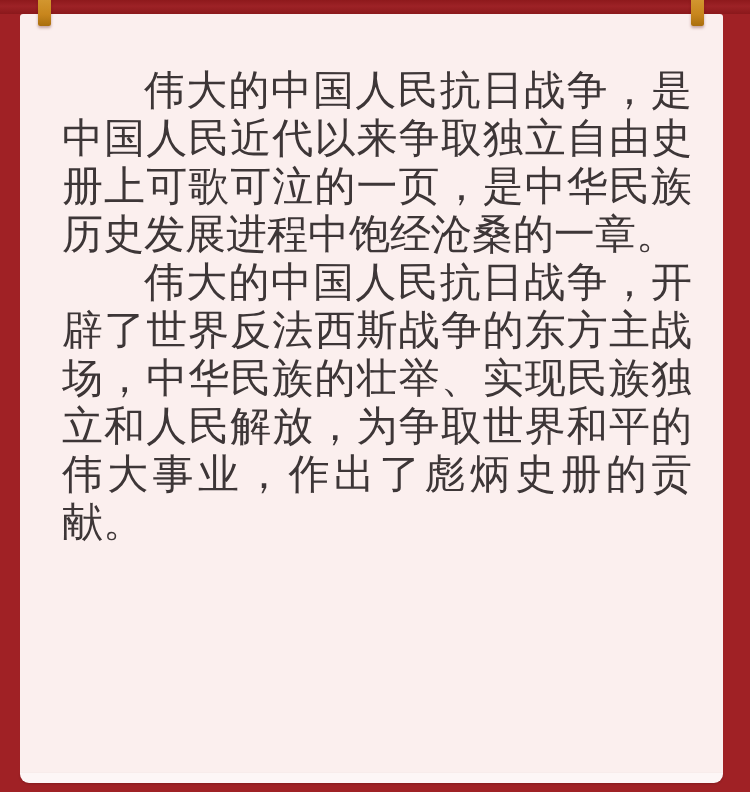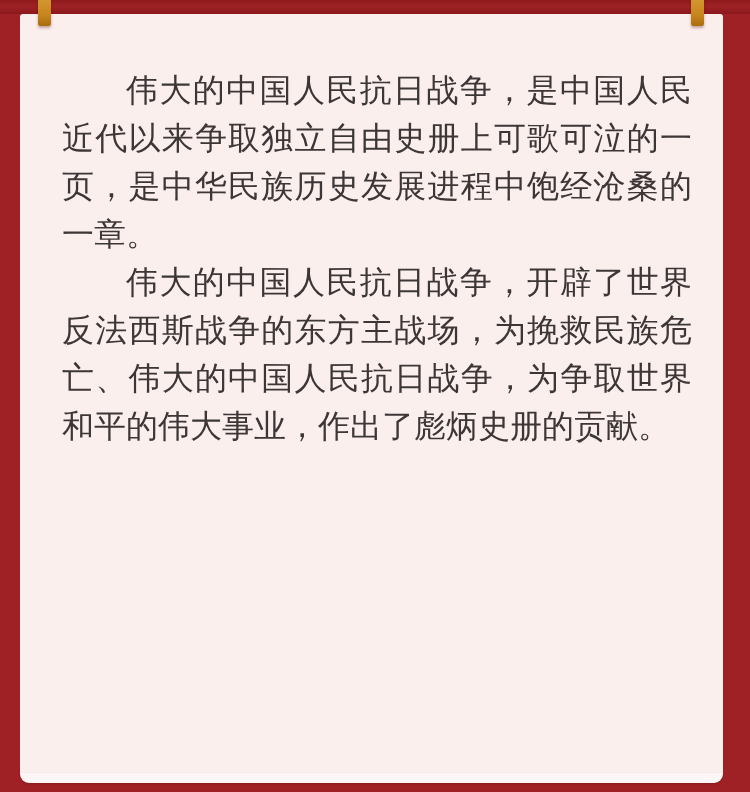--- a/index.html
+++ b/index.html
@@ -44,21 +44,21 @@
     box-shadow: 0 2px 3px rgba(90,20,20,0.35);
     z-index: 3;
   }
   .ribbon.left  { left: 38px; }
   .ribbon.right { left: 691px; }
   .quote-text {
     position: absolute;
     top: 52px; left: 42px;
     width: 630px;
     color: #3D3637;
-    font-size: 32px;
+    font-size: 41px;
     line-height: 48px;
     text-align: justify;
     letter-spacing: 0;
   }
   .quote-text p {
     margin: 0;
     text-indent: 2em;
   }
   .dotted-line {
     position: absolute;
@@ -81,21 +81,21 @@
 
 <div class="page">
   <div class="top-bar"></div>
 
   <div class="ribbon left"></div>
   <div class="ribbon right"></div>
 
   <div class="card">
     <div class="quote-text">
       <p>伟大的中国人民抗日战争，是中国人民近代以来争取独立自由史册上可歌可泣的一页，是中华民族历史发展进程中饱经沧桑的一章。</p>
-      <p>伟大的中国人民抗日战争，开辟了世界反法西斯战争的东方主战场，为挽救民族危亡、伟大的中国人民抗日战争，为争取世界和平的伟大事业，作出了彪炳史册的贡献。</p>
+      <p>伟大的中国人民抗日战争，开辟了世界反法西斯战争的东方主战场，中华民族的壮举、实现民族独立和人民解放，为争取世界和平的伟大事业，作出了彪炳史册的贡献。</p>
     </div>
   </div>
 
   <div class="dotted-line"></div>
 
   <div class="attribution">
     <div>——2014年7月7日，在纪念全民族抗战爆发77周年</div>
     <div>仪式上的讲话</div>
   </div>
 

